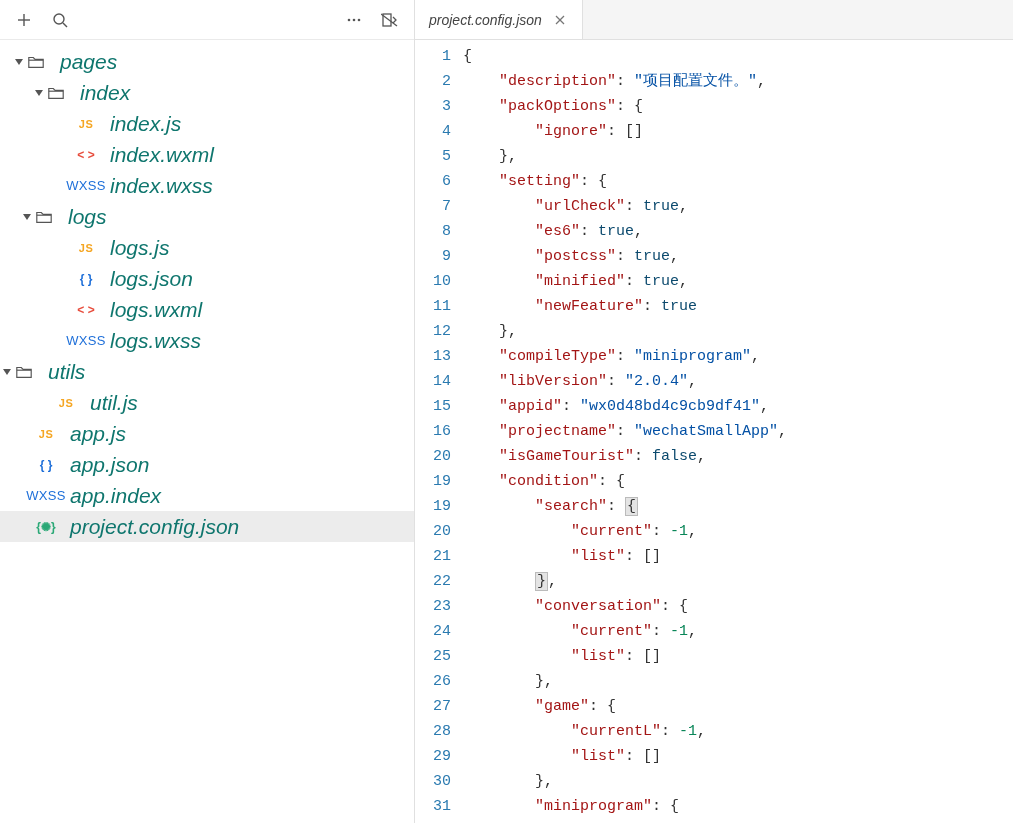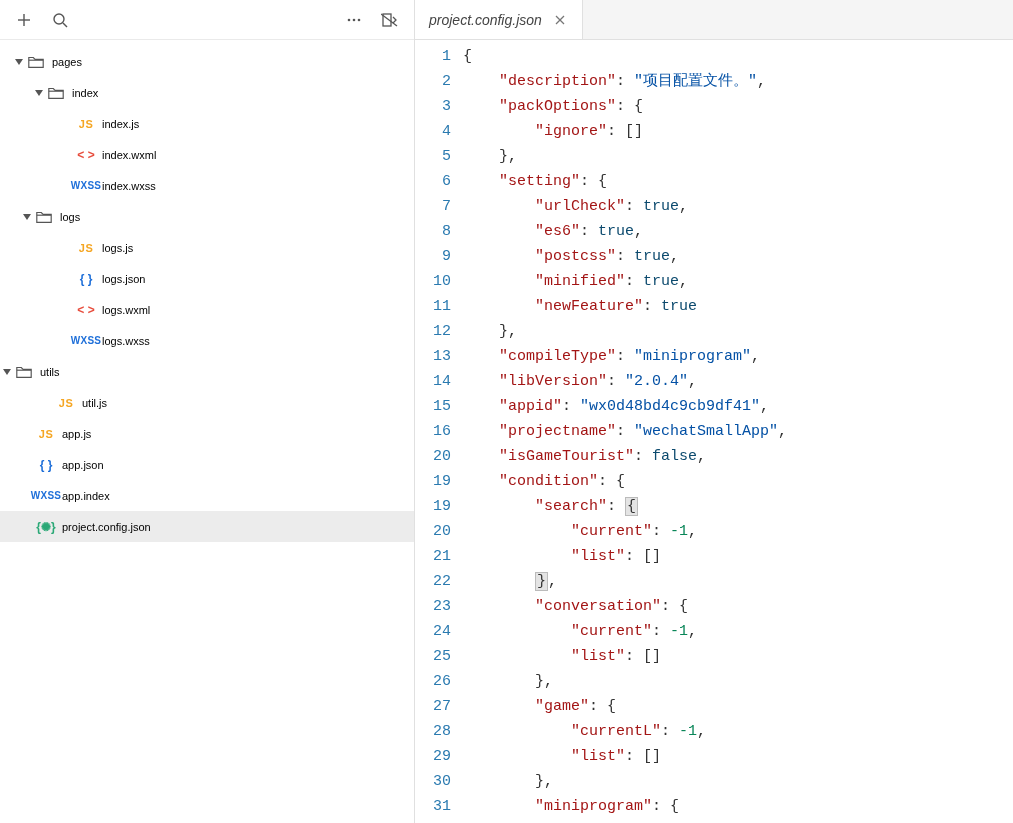--- a/index.html
+++ b/index.html
@@ -60,32 +60,33 @@
   .tree-row.selected { background:#ececec; }
   .caret {
     width:14px; height:14px;
     display:flex; align-items:center; justify-content:center;
     color:#555;
     flex-shrink:0;
   }
   .tree-icon {
     width:20px; height:18px;
     display:flex; align-items:center; justify-content:center;
-    margin-right:6px;
+    margin-right:14px;
     flex-shrink:0;
   }
   .tree-label {
-    color:#000000;
-    font-size:11px;
+    color:#0f766e;
+    font-size:21px;
+    font-style:italic;
   }
   
   .ic-folder { color:#555; }
   .ic-js     { color:#f5a623; font-weight:700; font-size:11px; letter-spacing:.5px;}
   .ic-wxml   { color:#e74c3c; font-weight:700; font-size:12px; }
-  .ic-wxss   { color:#1e6fd9; font-weight:700; font-size:10px; letter-spacing:.3px;}
+  .ic-wxss   { color:#1e6fd9; font-weight:400; font-size:13px; letter-spacing:.3px;}
   .ic-json   { color:#1e6fd9; font-weight:700; font-size:12px; }
   .ic-proj   { color:#2aa876; font-weight:700; font-size:12px; }
 
   
   .editor {
     flex:1;
     display:flex;
     flex-direction:column;
     min-width:0;
   }

